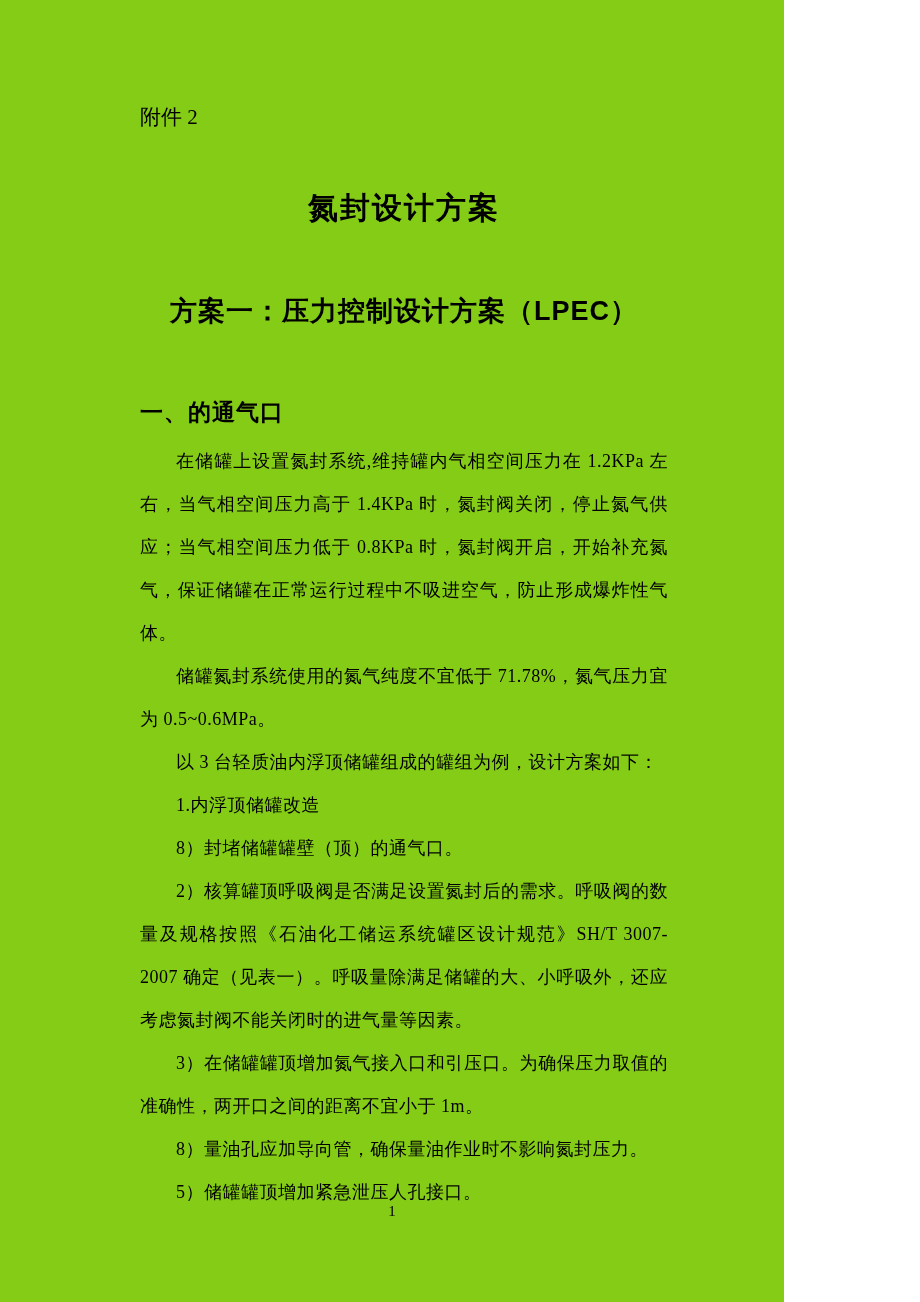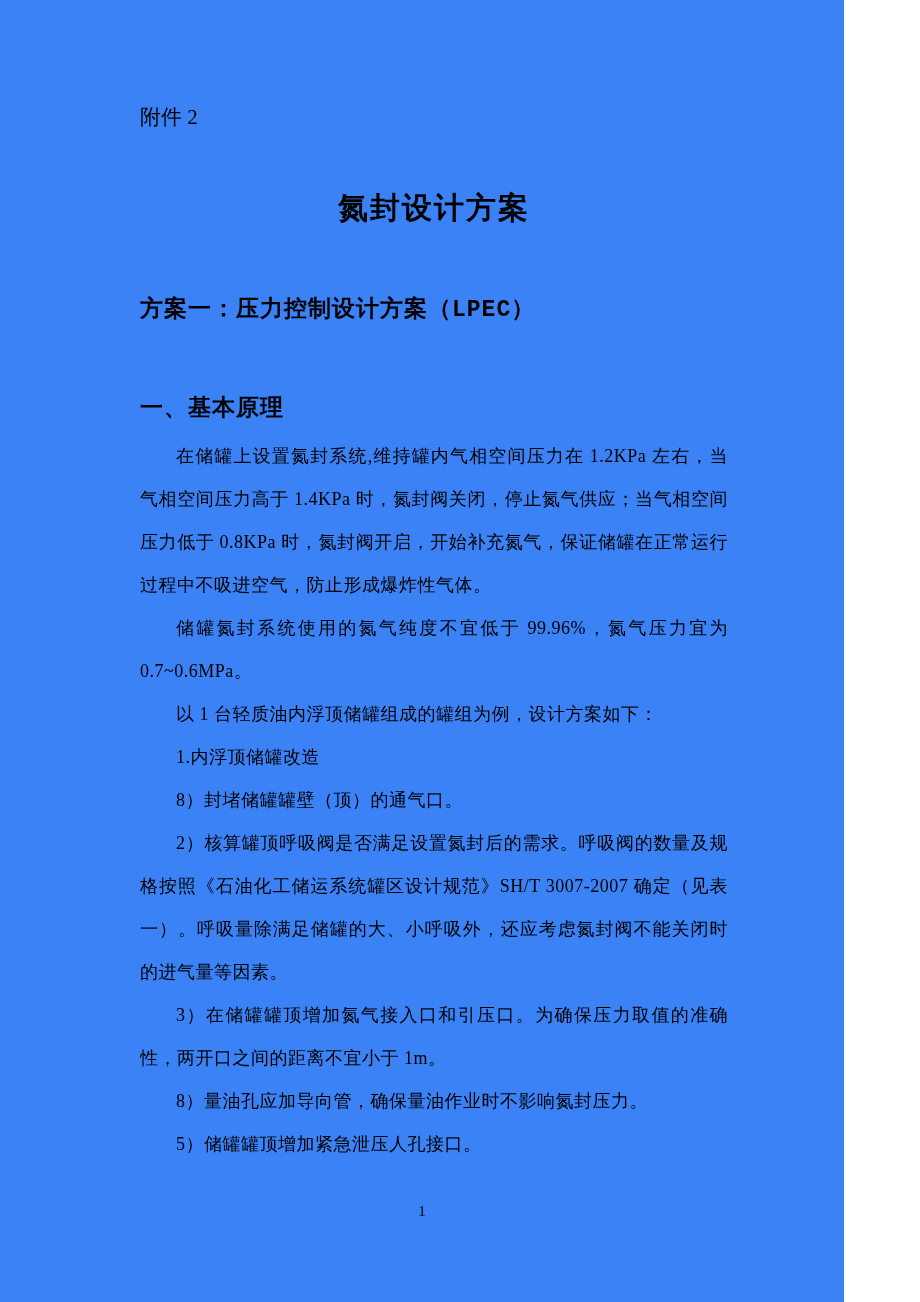--- a/index.html
+++ b/index.html
@@ -2,47 +2,47 @@
 <html><head>
 <meta charset="utf-8">
 <style>
   html, body {
     margin: 0;
     padding: 0;
     background: #ffffff;
   }
   .page {
     position: relative;
-    width: 844px;
+    width: 784px;
     height: 1302px;
-    background: #3b82f6;
+    background: #84cc16;
     box-sizing: border-box;
     padding: 105px 116px 0 140px;
     font-family: "Liberation Serif", "DejaVu Serif", serif;
     color: #000000;
     overflow: hidden;
   }
   .attachment {
     font-size: 21px;
     line-height: 1.2;
     margin: 0 0 58px 0;
   }
   .doc-title {
     font-family: Liberation Sans, sans-serif;
     font-size: 30px;
     font-weight: bold;
     text-align: center;
     margin: 0 0 64px 0;
     letter-spacing: 2px;
   }
   .doc-subtitle {
-    font-family: Liberation Mono, monospace;
-    font-size: 23px;
+    font-family: Liberation Sans, sans-serif;
+    font-size: 27px;
     font-weight: bold;
-    text-align: left;
+    text-align: center;
     margin: 0 0 62px 0;
     letter-spacing: 1px;
   }
   .section-heading {
     font-family: "Liberation Sans", "DejaVu Sans", sans-serif;
     font-size: 23px;
     font-weight: bold;
     margin: 0 0 6px 0;
     line-height: 43px;
     letter-spacing: 1px;
@@ -69,28 +69,28 @@
 <body>
 
 <div class="page">
 
   <div class="attachment">附件 2</div>
 
   <h1 class="doc-title">氮封设计方案</h1>
 
   <h2 class="doc-subtitle">方案一：压力控制设计方案（LPEC）</h2>
 
-  <h3 class="section-heading">一、基本原理</h3>
+  <h3 class="section-heading">一、的通气口</h3>
 
   <p class="para">在储罐上设置氮封系统,维持罐内气相空间压力在 1.2KPa 左右，当气相空间压力高于 1.4KPa 时，氮封阀关闭，停止氮气供应；当气相空间压力低于 0.8KPa 时，氮封阀开启，开始补充氮气，保证储罐在正常运行过程中不吸进空气，防止形成爆炸性气体。</p>
 
-  <p class="para">储罐氮封系统使用的氮气纯度不宜低于 99.96%，氮气压力宜为 0.7~0.6MPa。</p>
+  <p class="para">储罐氮封系统使用的氮气纯度不宜低于 71.78%，氮气压力宜为 0.5~0.6MPa。</p>
 
 
-  <p class="para">以 1 台轻质油内浮顶储罐组成的罐组为例，设计方案如下：</p>
+  <p class="para">以 3 台轻质油内浮顶储罐组成的罐组为例，设计方案如下：</p>
 
   <p class="para">1.内浮顶储罐改造</p>
 
   <p class="para">8）封堵储罐罐壁（顶）的通气口。</p>
 
   <p class="para">2）核算罐顶呼吸阀是否满足设置氮封后的需求。呼吸阀的数量及规格按照《石油化工储运系统罐区设计规范》SH/T 3007-2007 确定（见表一）。呼吸量除满足储罐的大、小呼吸外，还应考虑氮封阀不能关闭时的进气量等因素。</p>
 
   <p class="para">3）在储罐罐顶增加氮气接入口和引压口。为确保压力取值的准确性，两开口之间的距离不宜小于 1m。</p>
 
   <p class="para">8）量油孔应加导向管，确保量油作业时不影响氮封压力。</p>

